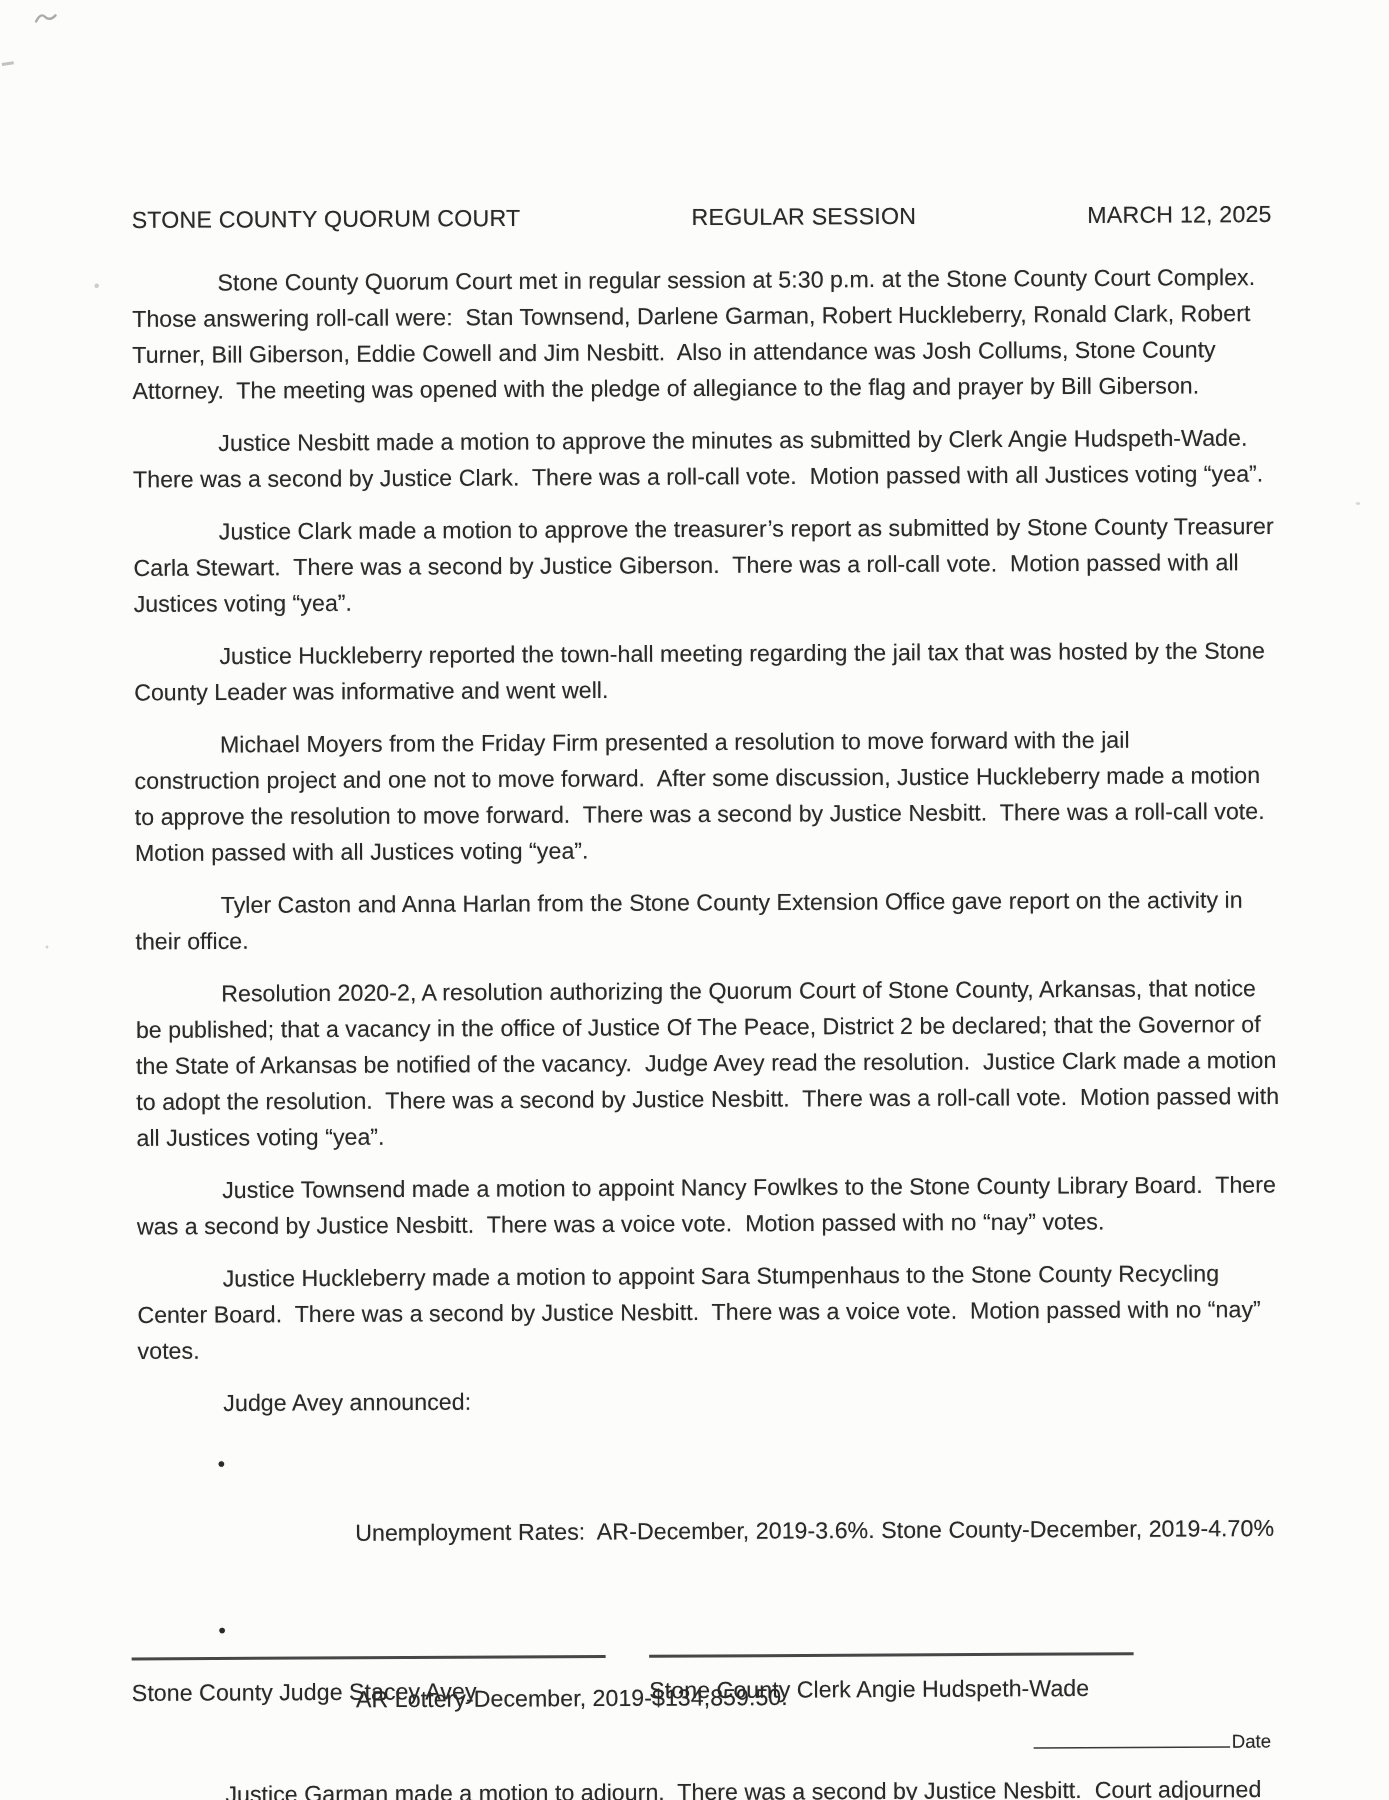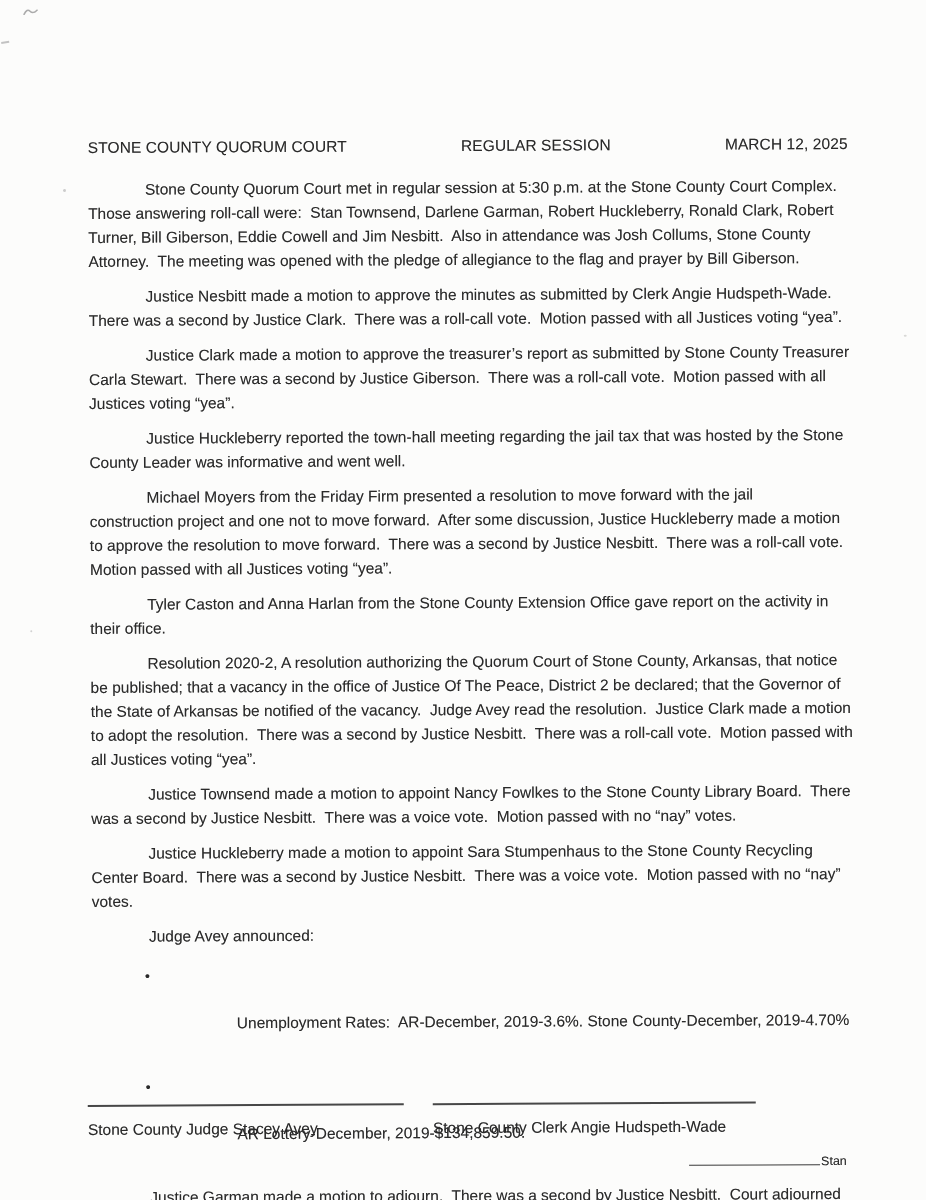--- a/index.html
+++ b/index.html
@@ -148,17 +148,17 @@
         <div class="sig-line"></div>
         <div class="sig-name">Stone County Judge Stacey Avey</div>
       </div>
       <div class="sig sig-right">
         <div class="sig-line"></div>
         <div class="sig-name">Stone County Clerk Angie Hudspeth-Wade</div>
       </div>
     </footer>
 
     <div class="date-row">
-      <span class="date-line"></span><span class="date-label">Stan</span>
+      <span class="date-line"></span><span class="date-label">Date</span>
     </div>
 
   </div>
 </div>
 
 </body></html>

